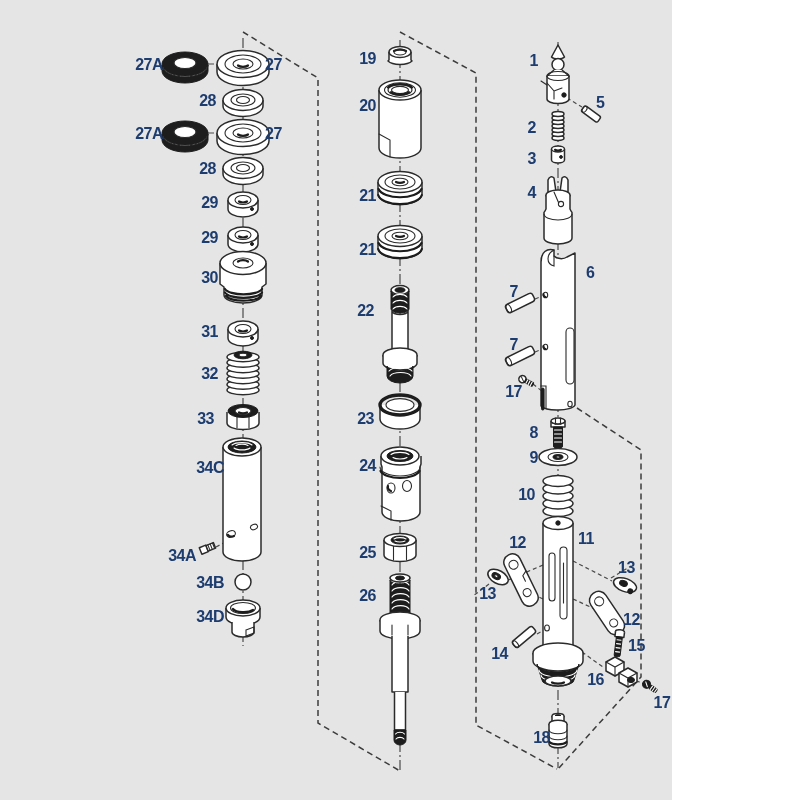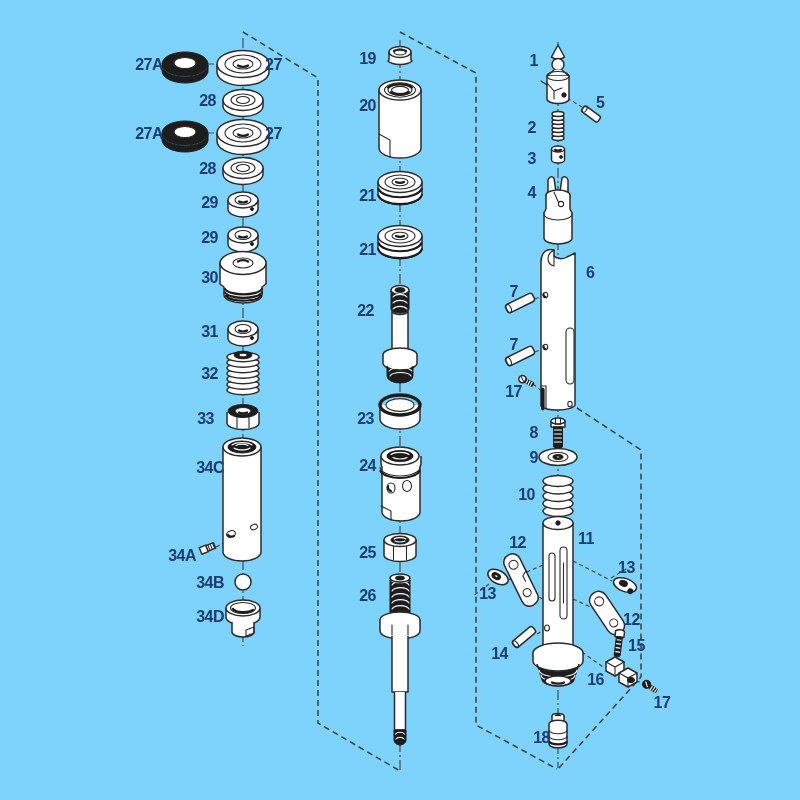--- a/index.html
+++ b/index.html
@@ -1,16 +1,16 @@
 <!DOCTYPE html>
 <html><head>
 <meta charset="utf-8">
 <style>
   html,body{margin:0;padding:0;background:#ffffff;}
-  .page{width:800px;height:800px;position:relative;background:#7dd3fc;overflow:hidden;}
+  .page{width:672px;height:800px;position:relative;background:#e5e5e5;overflow:hidden;}
   svg{display:block;font-family:"Liberation Sans",sans-serif;}
   .ln2{fill:none;stroke:#2b2b2b;stroke-width:1.1;stroke-linecap:round;}
   .wh{fill:#ffffff;stroke:#2b2b2b;stroke-width:1.5;stroke-linejoin:round;}
   .wh2{fill:#ffffff;stroke:#2b2b2b;stroke-width:1.1;}
   .dk{fill:#1d1d1d;stroke:#1d1d1d;stroke-width:1;}
   .dkl{fill:none;stroke:#1d1d1d;stroke-width:2.2;stroke-linecap:round;}
   .whl{fill:none;stroke:#ffffff;stroke-width:1.1;stroke-linecap:round;}
   .bnd{fill:none;stroke:#3c3c3c;stroke-width:1.5;stroke-dasharray:6 4;}
   .ctr{fill:none;stroke:#4a4a4a;stroke-width:1.2;stroke-dasharray:10 3 2 3;}
   .dsh{fill:none;stroke:#4a4a4a;stroke-width:1.2;stroke-dasharray:4 3;}

